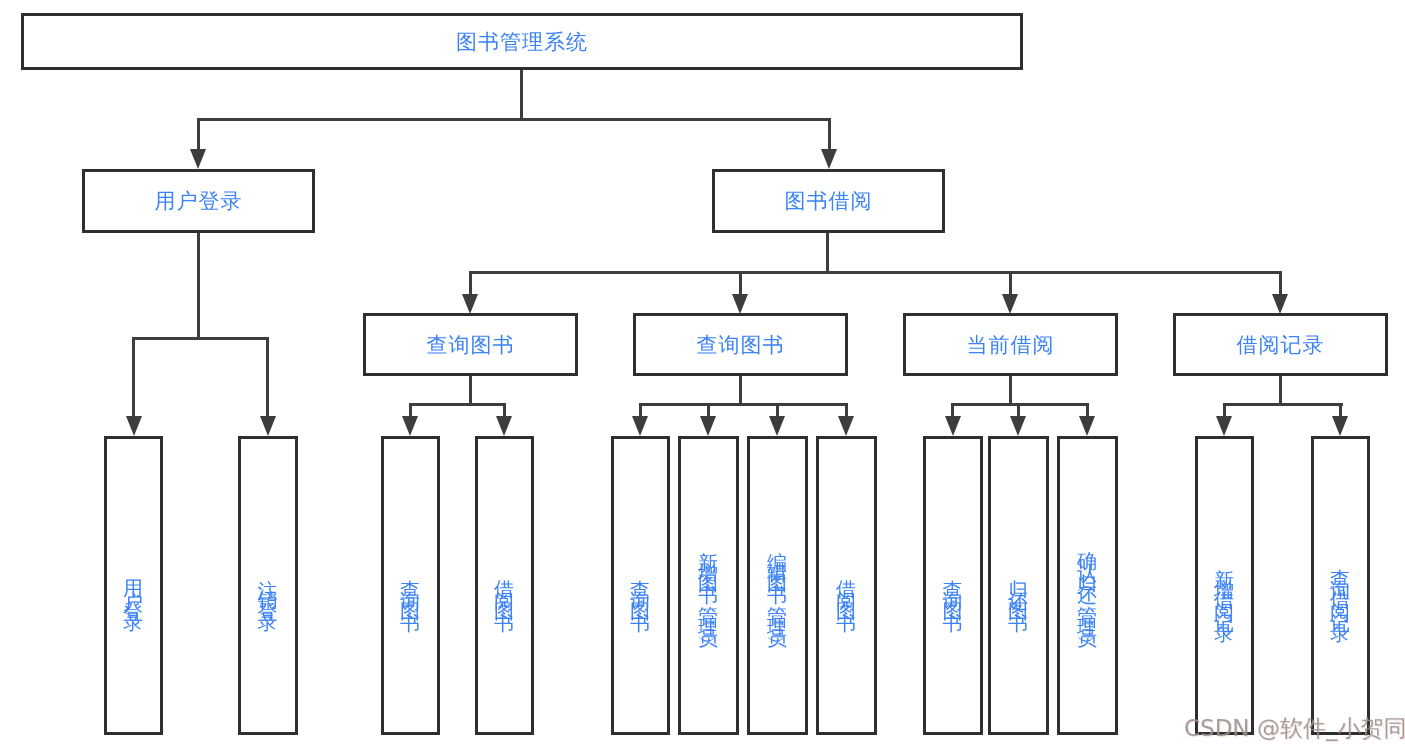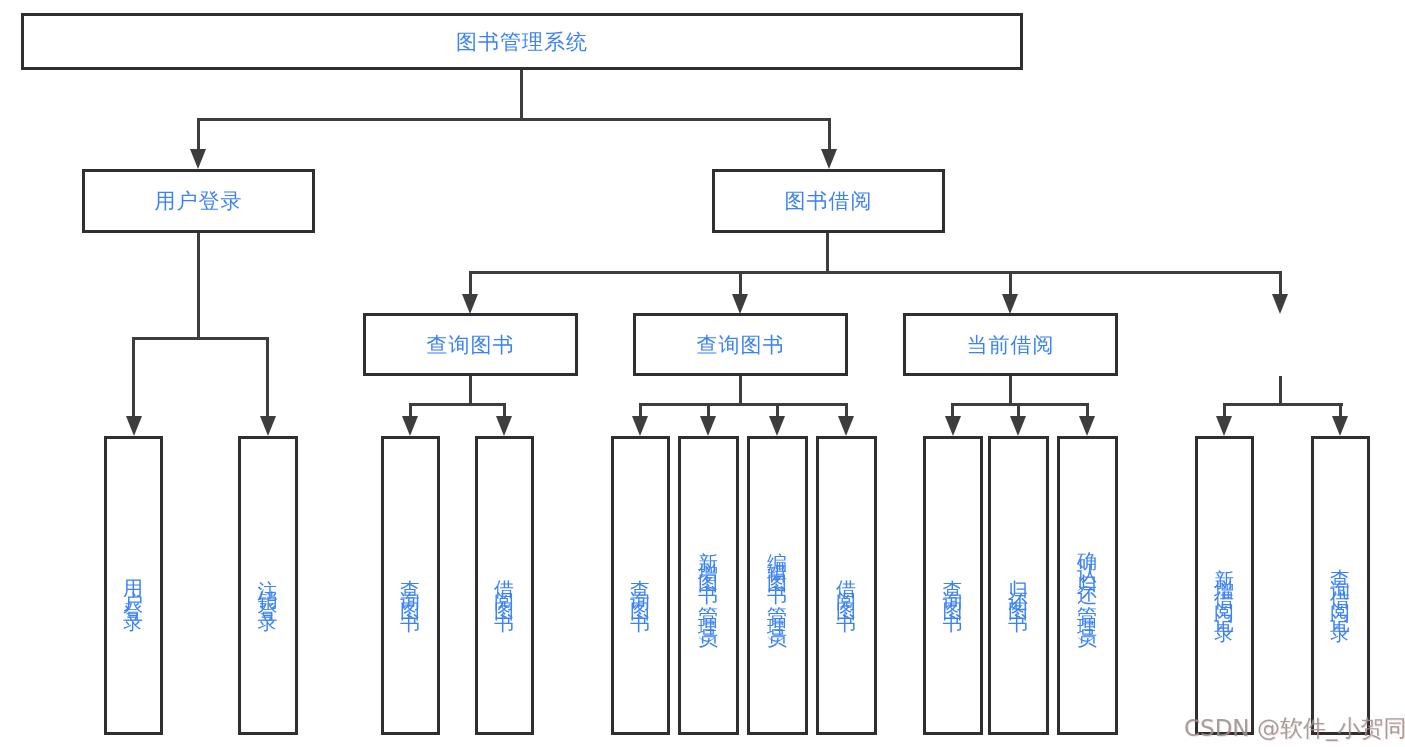--- a/index.html
+++ b/index.html
@@ -109,20 +109,23 @@
 
   <div class="node h" style="left:363px;top:313px;width:215px;height:63px;">
     <span>查询图书</span>
   </div>
   <div class="node h" style="left:633px;top:313px;width:215px;height:63px;">
     <span>查询图书</span>
   </div>
   <div class="node h" style="left:903px;top:313px;width:215px;height:63px;">
     <span>当前借阅</span>
   </div>
+  <div class="node h" style="left:1173px;top:313px;width:215px;height:63px;">
+    <span>借阅记录</span>
+  </div>
 
   <div class="node v" style="left:104px;top:436px;width:59px;height:299px;">
     <span>用户登录</span>
   </div>
   <div class="node v" style="left:238px;top:436px;width:60px;height:299px;">
     <span>注销登录</span>
   </div>
 
   <div class="node v" style="left:381px;top:436px;width:59px;height:299px;">
     <span>查询图书</span>

